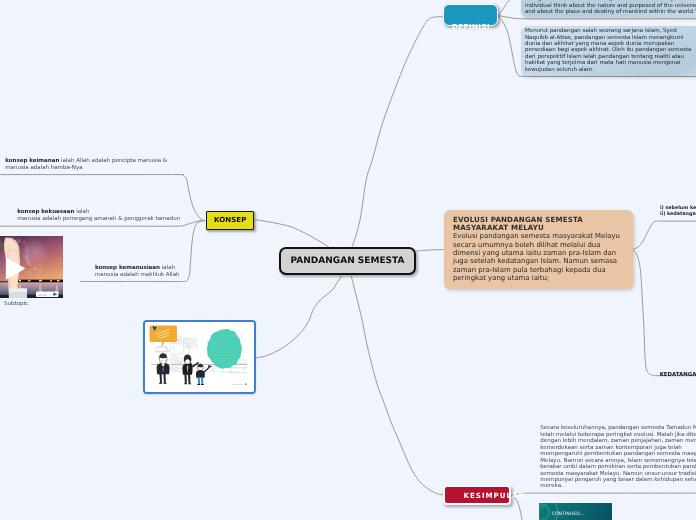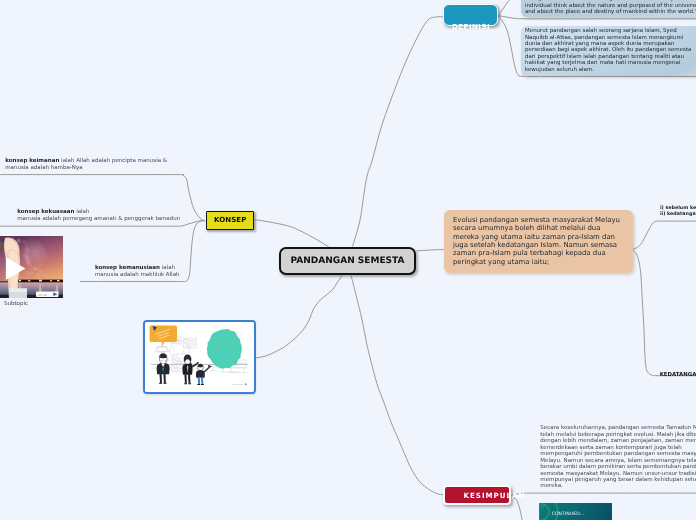--- a/index.html
+++ b/index.html
@@ -107,21 +107,22 @@
 
   <div class="node tbox box-def1">
     <span>sebagai "the sum total of thought which a community or individual think about the nature and purposed of the universe and about the place and destiny of mankind within the world."</span>
   </div>
 
   <div class="node tbox box-def2">
     <span>Menurut pandangan salah seorang sarjana Islam, Syed Naquibb al-Attas, pandangan semesta Islam merangkumi dunia dan akhirat yang mana aspek dunia merupakan persediaan bagi aspek akhirat. Oleh itu pandangan semesta dari perspektif Islam ialah pandangan tentang realiti atau hakikat yang terjelma dari mata hati manusia mengenai kewujudan seluruh alam.</span>
   </div>
 
   <div class="node tbox box-evolusi">
-    <div>Evolusi pandangan semesta masyarakat Melayu secara umumnya boleh dilihat melalui dua mereka yang utama iaitu zaman pra-Islam dan juga setelah kedatangan Islam. Namun semasa zaman pra-Islam pula terbahagi kepada dua peringkat yang utama iaitu;</div>
+    <div class="hd">EVOLUSI PANDANGAN SEMESTA MASYARAKAT MELAYU</div>
+    <div>Evolusi pandangan semesta masyarakat Melayu secara umumnya boleh dilihat melalui dua dimensi yang utama iaitu zaman pra-Islam dan juga setelah kedatangan Islam. Namun semasa zaman pra-Islam pula terbahagi kepada dua peringkat yang utama iaitu;</div>
   </div>
 
   <div class="node topic lbl-keimanan"><b>konsep keimanan</b><span> ialah Allah adalah pencipta manusia &amp; manusia adalah hamba-Nya</span></div>
 
   <div class="node topic lbl-kekuasaan"><b>konsep kekuasaan</b><span> ialah
 manusia adalah pemegang amanah &amp; penggerak tamadun</span></div>
 
   <div class="node wb-node">
       <svg viewBox="0 0 110 70" xmlns="http://www.w3.org/2000/svg">
         <rect width="110" height="70" fill="#fff"></rect>

